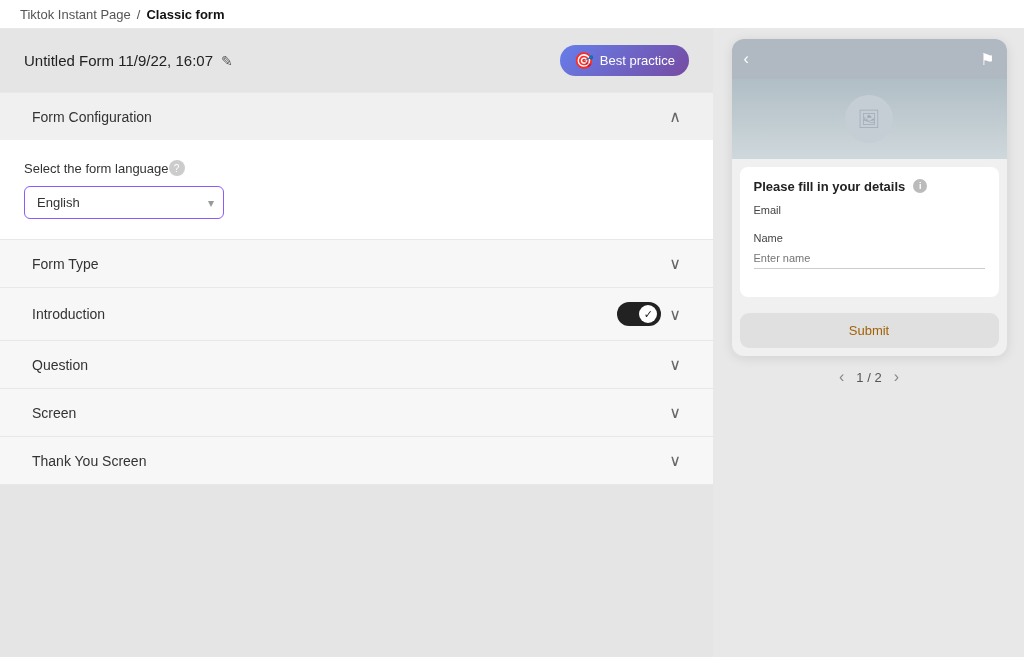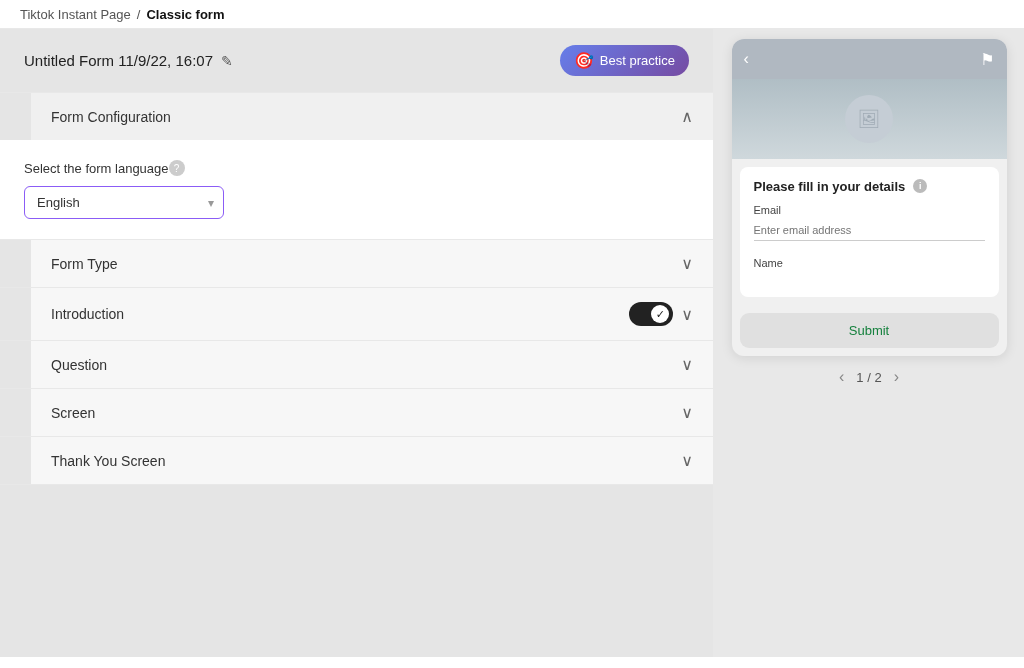--- a/index.html
+++ b/index.html
@@ -47,24 +47,23 @@
       cursor: pointer;
     }
 
     .section {
       border-bottom: 1px solid #e8e8e8;
     }
     .section-header {
       display: flex;
       align-items: center;
       justify-content: space-between;
-      padding: 14px 20px;
+      padding: 14px 32px;
       cursor: pointer;
       background: #f7f7f7;
-      margin-left: 31px;
     }
     .section-header.expanded { background: #f0f0f0; }
     .section-title { font-size: 14px; font-weight: 500; color: #333; }
     .chevron { color: #666; font-size: 16px; }
 
     .section-content { padding: 20px 24px; background: #fff; }
     .field-label { font-size: 13px; font-weight: 500; color: #333; margin-bottom: 10px; display: flex; align-items: center; gap: 0; }
     .help-icon { width: 16px; height: 16px; border-radius: 50%; background: #ccc; color: #fff; font-size: 10px; display: inline-flex; align-items: center; justify-content: center; cursor: pointer; }
 
     .select-wrapper { position: relative; display: inline-block; }
@@ -155,21 +154,21 @@
     .submit-btn-area {
       padding: 8px 8px;
     }
     .submit-btn {
       width: 100%;
       background: #e0e0e0;
       border: none;
       border-radius: 9px;
       padding: 10px;
       font-size: 13px;
-      color: #15803d;
+      color: #a16207;
       cursor: pointer;
     }
 
     .pagination {
       display: flex; align-items: center; gap: 12px; margin-top: 12px;
       font-size: 13px; color: #555;
     }
     .page-arrow { cursor: pointer; color: #888; font-size: 16px; }
   </style>
 </head>
@@ -278,25 +277,25 @@
       </div>
 
       <div class="white-card">
         <div class="fill-details-title">
           <span>Please fill in your details</span>
           <span class="info-icon">i</span>
         </div>
 
         <div class="form-field">
           <div class="form-field-label">Email</div>
-          <input class="form-field-input" type="text" placeholder="Enter email address" style="">
         </div>
 
         <div class="form-field">
           <div class="form-field-label">Name</div>
+          <input class="form-field-input" type="text" placeholder="Enter name" style="">
         </div>
       </div>
 
       <div class="submit-btn-area">
         <button class="submit-btn">Submit</button>
       </div>
 
     </div>
 
     <div class="pagination">

